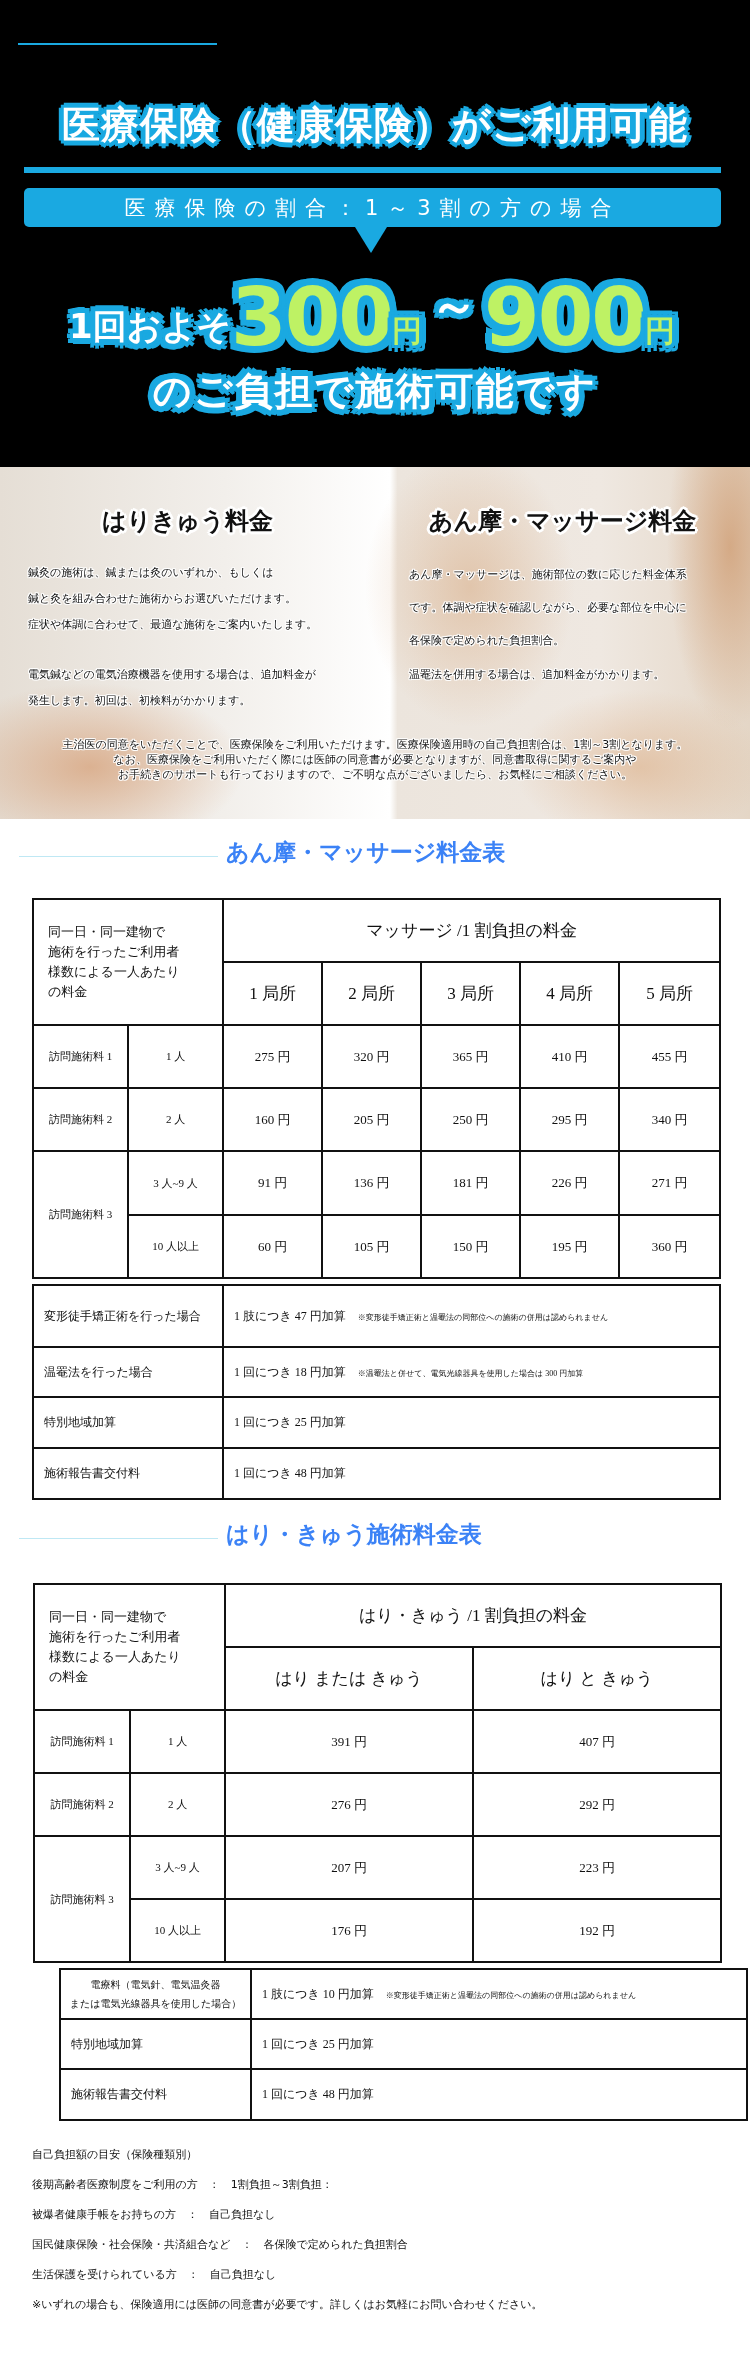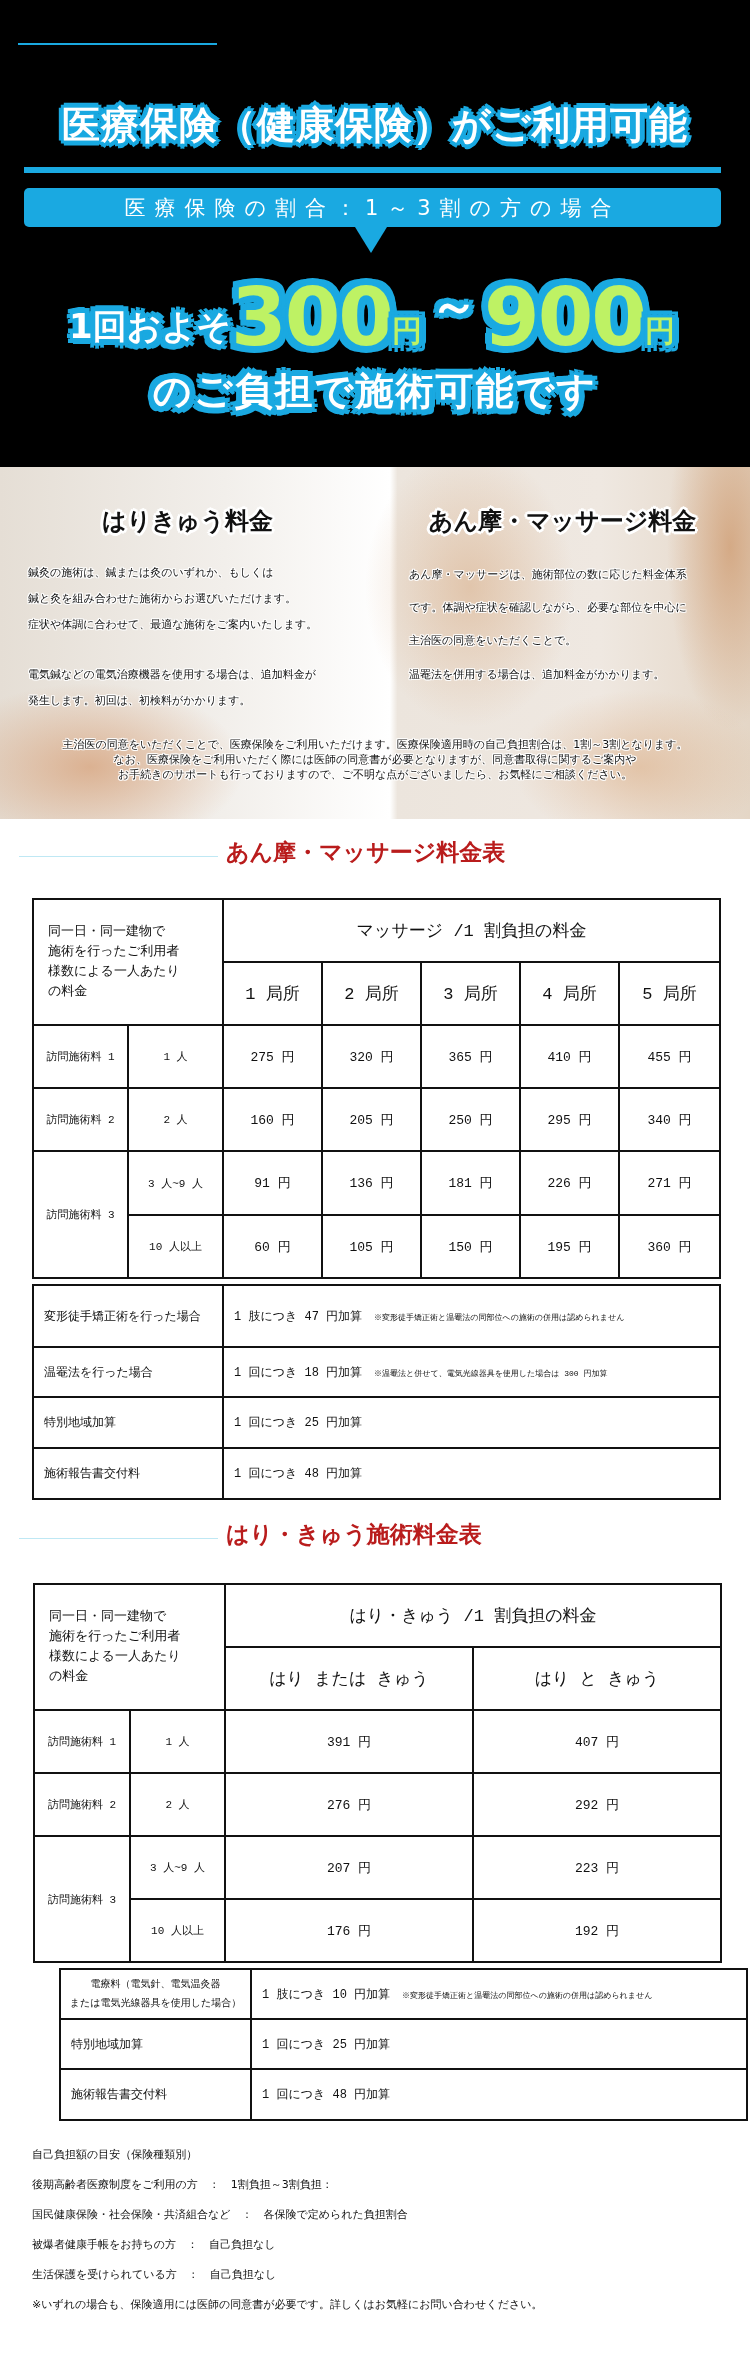--- a/index.html
+++ b/index.html
@@ -45,24 +45,24 @@
     text-shadow: 2px 0 0 #fff, -2px 0 0 #fff, 0 2px 0 #fff, 0 -2px 0 #fff, 2px 2px 0 #fff, -2px -2px 0 #fff, 2px -2px 0 #fff, -2px 2px 0 #fff, 3px 0 0 #fff, -3px 0 0 #fff, 0 3px 0 #fff, 0 -3px 0 #fff; }
   .photo-text { position: absolute; left: 28px; font-size: 11px; color: #111; white-space: nowrap;
     text-shadow: 1px 0 0 #fff, -1px 0 0 #fff, 0 1px 0 #fff, 0 -1px 0 #fff, 1px 1px 0 #fff, -1px -1px 0 #fff, 1px -1px 0 #fff, -1px 1px 0 #fff; }
   .photo-col.right .photo-text { left: 34px; }
   .photo-note { position: absolute; left: 0; top: 270px; width: 750px; text-align: center; font-size: 11px; line-height: 15px; color: #111;
     text-shadow: 1px 0 0 #fff, -1px 0 0 #fff, 0 1px 0 #fff, 0 -1px 0 #fff, 1px 1px 0 #fff, -1px -1px 0 #fff, 1px -1px 0 #fff, -1px 1px 0 #fff; }
 
   
   .sec-head { position: absolute; left: 0; width: 750px; height: 40px; }
   .sec-line { position: absolute; left: 19px; top: 19px; width: 199px; height: 1px; background: #bfe8f4; }
-  .sec-title { position: absolute; left: 226px; top: 0; font-size: 23px; color: #b91c1c; white-space: nowrap; }
-
-  
-  table { position: absolute; border-collapse: collapse; table-layout: fixed; font-family: Liberation Mono, monospace; }
+  .sec-title { position: absolute; left: 226px; top: 0; font-size: 23px; color: #3b82f6; white-space: nowrap; }
+
+  
+  table { position: absolute; border-collapse: collapse; table-layout: fixed; font-family: Liberation Serif, serif; }
   td { border: 2px solid #111; color: #111; text-align: center; vertical-align: middle; padding: 0; }
   .t-corner { text-align: left; padding-left: 14px; font-size: 13px; line-height: 20px; }
   .t-head { font-size: 17px; }
   .t-rowlabel { font-size: 11px; }
   .t-cnt { font-size: 11px; }
   .t-val { font-size: 13px; }
   .addon td { text-align: left; padding-left: 10px; font-size: 12px; }
   .addon td.addon-label-sm { text-align: center; padding: 0 2px; font-size: 10px; line-height: 19px; }
   .addon .note { font-size: 8px; margin-left: 12px; }
 
@@ -96,21 +96,21 @@
     <p class="photo-text" style="top:98px">鍼灸の施術は、鍼または灸のいずれか、もしくは</p>
     <p class="photo-text" style="top:124px">鍼と灸を組み合わせた施術からお選びいただけます。</p>
     <p class="photo-text" style="top:150px">症状や体調に合わせて、最適な施術をご案内いたします。</p>
     <p class="photo-text" style="top:200px">電気鍼などの電気治療機器を使用する場合は、追加料金が</p>
     <p class="photo-text" style="top:226px">発生します。初回は、初検料がかかります。</p>
   </div>
   <div class="photo-col right">
     <h2 class="photo-heading">あん摩・マッサージ料金</h2>
     <p class="photo-text" style="top:100px">あん摩・マッサージは、施術部位の数に応じた料金体系</p>
     <p class="photo-text" style="top:133px">です。体調や症状を確認しながら、必要な部位を中心に</p>
-    <p class="photo-text" style="top:166px">主治医の同意をいただくことで。</p>
+    <p class="photo-text" style="top:166px">各保険で定められた負担割合。</p>
     <p class="photo-text" style="top:200px">温罨法を併用する場合は、追加料金がかかります。</p>
   </div>
   <div class="photo-note">
     <div>主治医の同意をいただくことで、医療保険をご利用いただけます。医療保険適用時の自己負担割合は、1割～3割となります。</div>
     <div>なお、医療保険をご利用いただく際には医師の同意書が必要となりますが、同意書取得に関するご案内や</div>
     <div>お手続きのサポートも行っておりますので、ご不明な点がございましたら、お気軽にご相談ください。</div>
   </div>
 </section>
 
 <div class="sec-head" style="top:837px">
@@ -280,17 +280,17 @@
   <tr style="height:51px">
     <td>施術報告書交付料</td>
     <td>1 回につき 48 円加算</td>
   </tr>
 </tbody>
   </table>
 
 <div class="copay">
   <p>自己負担額の目安（保険種類別）</p>
   <p>後期高齢者医療制度をご利用の方　：　1割負担～3割負担：</p>
+  <p>被爆者健康手帳をお持ちの方　：　自己負担なし</p>
   <p>国民健康保険・社会保険・共済組合など　：　各保険で定められた負担割合</p>
-  <p>被爆者健康手帳をお持ちの方　：　自己負担なし</p>
   <p>生活保護を受けられている方　：　自己負担なし</p>
   <p>※いずれの場合も、保険適用には医師の同意書が必要です。詳しくはお気軽にお問い合わせください。</p>
 </div>
 
 </body></html>

